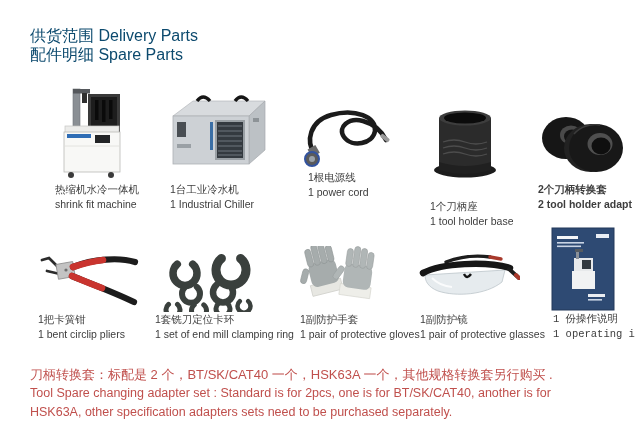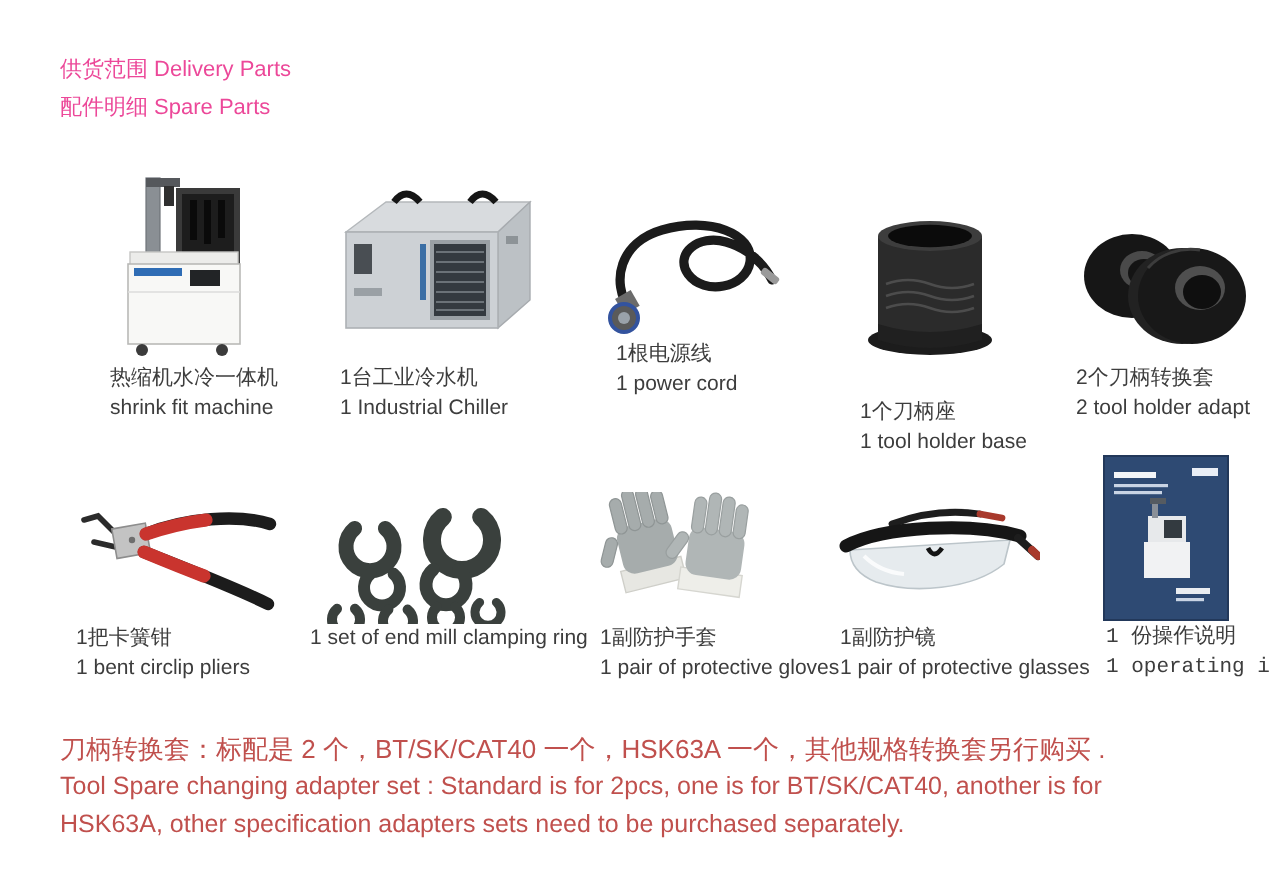--- a/index.html
+++ b/index.html
@@ -3,31 +3,31 @@
 <meta charset="utf-8">
 <style>
   html,body{margin:0;padding:0;}
   body{
     width:635px;height:444px;background:#ffffff;position:relative;overflow:hidden;
     font-family:"Liberation Sans","DejaVu Sans",sans-serif;
     -webkit-font-smoothing:antialiased;
   }
   .abs{position:absolute;}
   
-  .header{left:30px;top:26px;color:#ec4899;font-size:11px;line-height:19px;font-weight:500;}
+  .header{left:30px;top:26px;color:#0c4a6e;font-size:16px;line-height:19px;font-weight:500;}
   
   .caption{color:#3d3d3d;font-size:10.5px;line-height:15px;white-space:nowrap;overflow:hidden;}
   .caption .zh{display:block;}
   .caption .en{display:block;}
   
   .cap1{left:55px;top:182px;}
   .cap2{left:170px;top:182px;}
   .cap3{left:308px;top:170px;}
   .cap4{left:430px;top:182px;margin-top:17px;}
-  .cap5{left:538px;top:182px;width:97px;}
+  .cap5{left:538px;top:182px;width:97px;font-weight:bold;}
   .cap6{left:38px;top:312px;}
   .cap7{left:155px;top:312px;}
   .cap8{left:300px;top:312px;}
   .cap9{left:420px;top:312px;}
   .cap10{left:553px;top:312px;width:88px;font-family:Liberation Mono, monospace;}
   
   .img1{left:48px;top:86px;}
   .img2{left:163px;top:92px;}
   .img3{left:296px;top:103px;}
   .img4{left:430px;top:104px;}
@@ -224,20 +224,21 @@
 </div>
 <div class="abs caption cap5">
   <span class="zh">2个刀柄转换套</span>
   <span class="en">2 tool holder adapt</span>
 </div>
 <div class="abs caption cap6">
   <span class="zh">1把卡簧钳</span>
   <span class="en">1 bent circlip pliers</span>
 </div>
 <div class="abs caption cap7">
+  <span class="zh">1套铣刀定位卡环</span>
   <span class="en">1 set of end mill clamping ring</span>
 </div>
 <div class="abs caption cap8">
   <span class="zh">1副防护手套</span>
   <span class="en">1 pair of protective gloves</span>
 </div>
 <div class="abs caption cap9">
   <span class="zh">1副防护镜</span>
   <span class="en">1 pair of protective glasses</span>
 </div>

